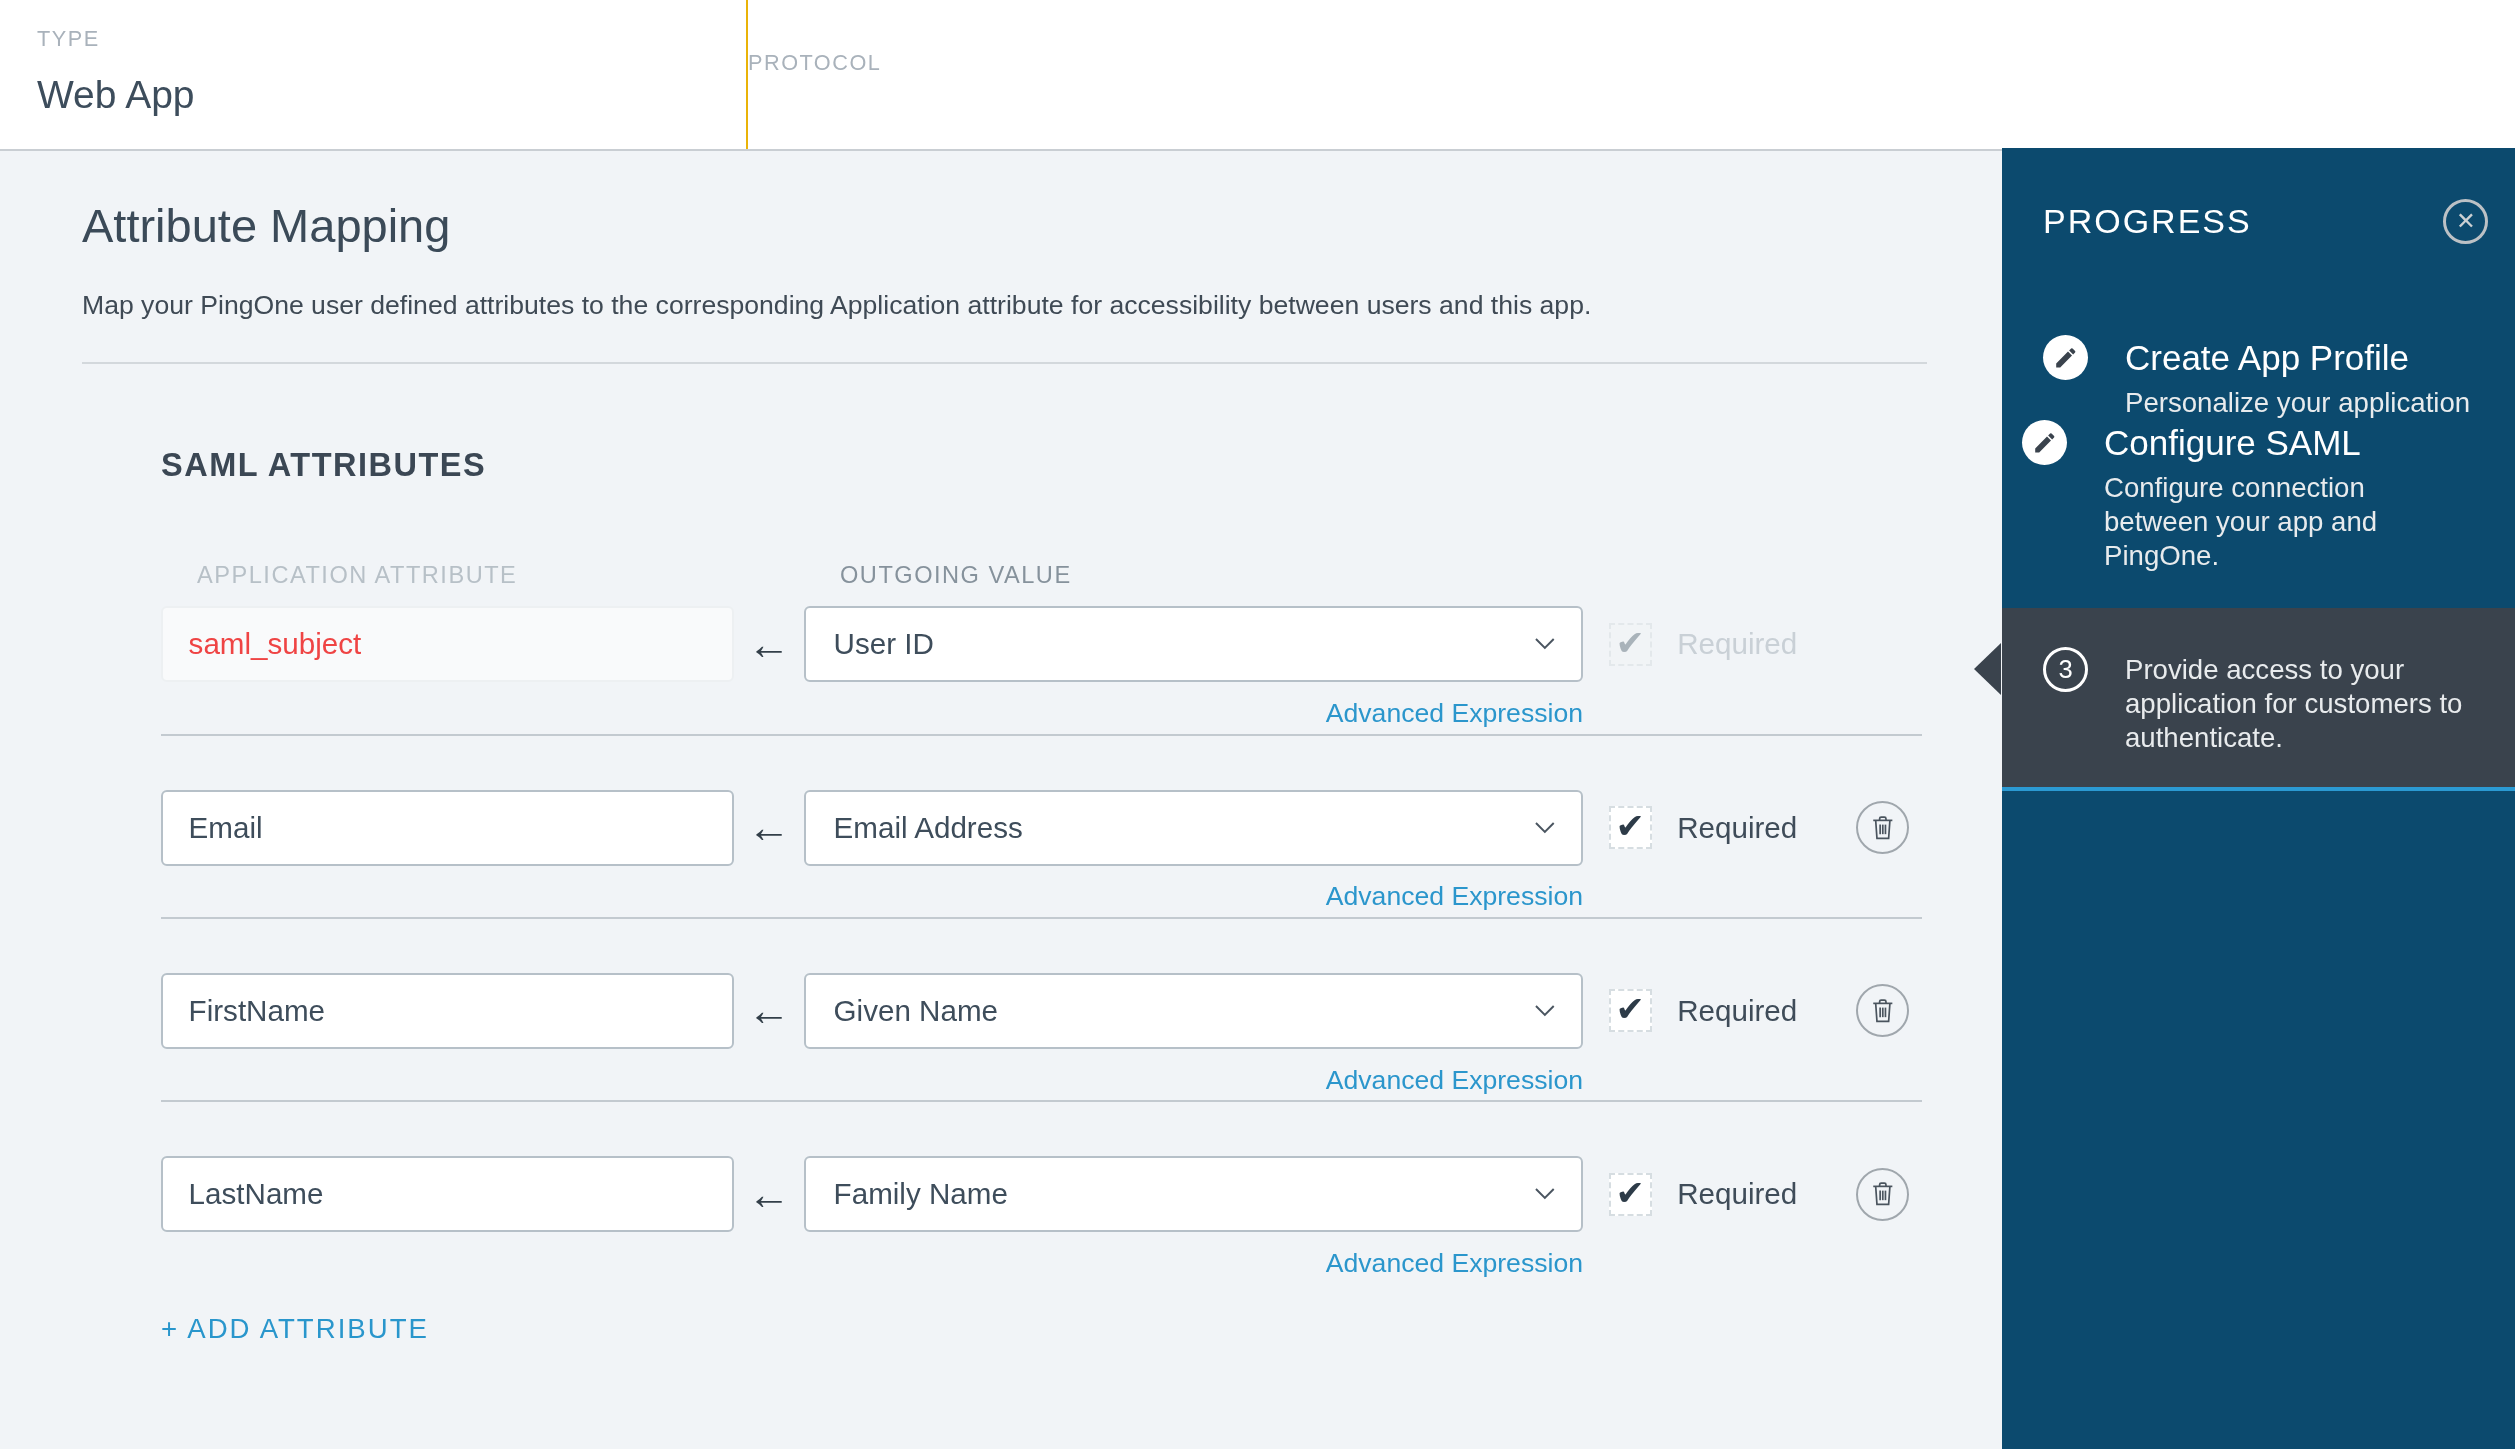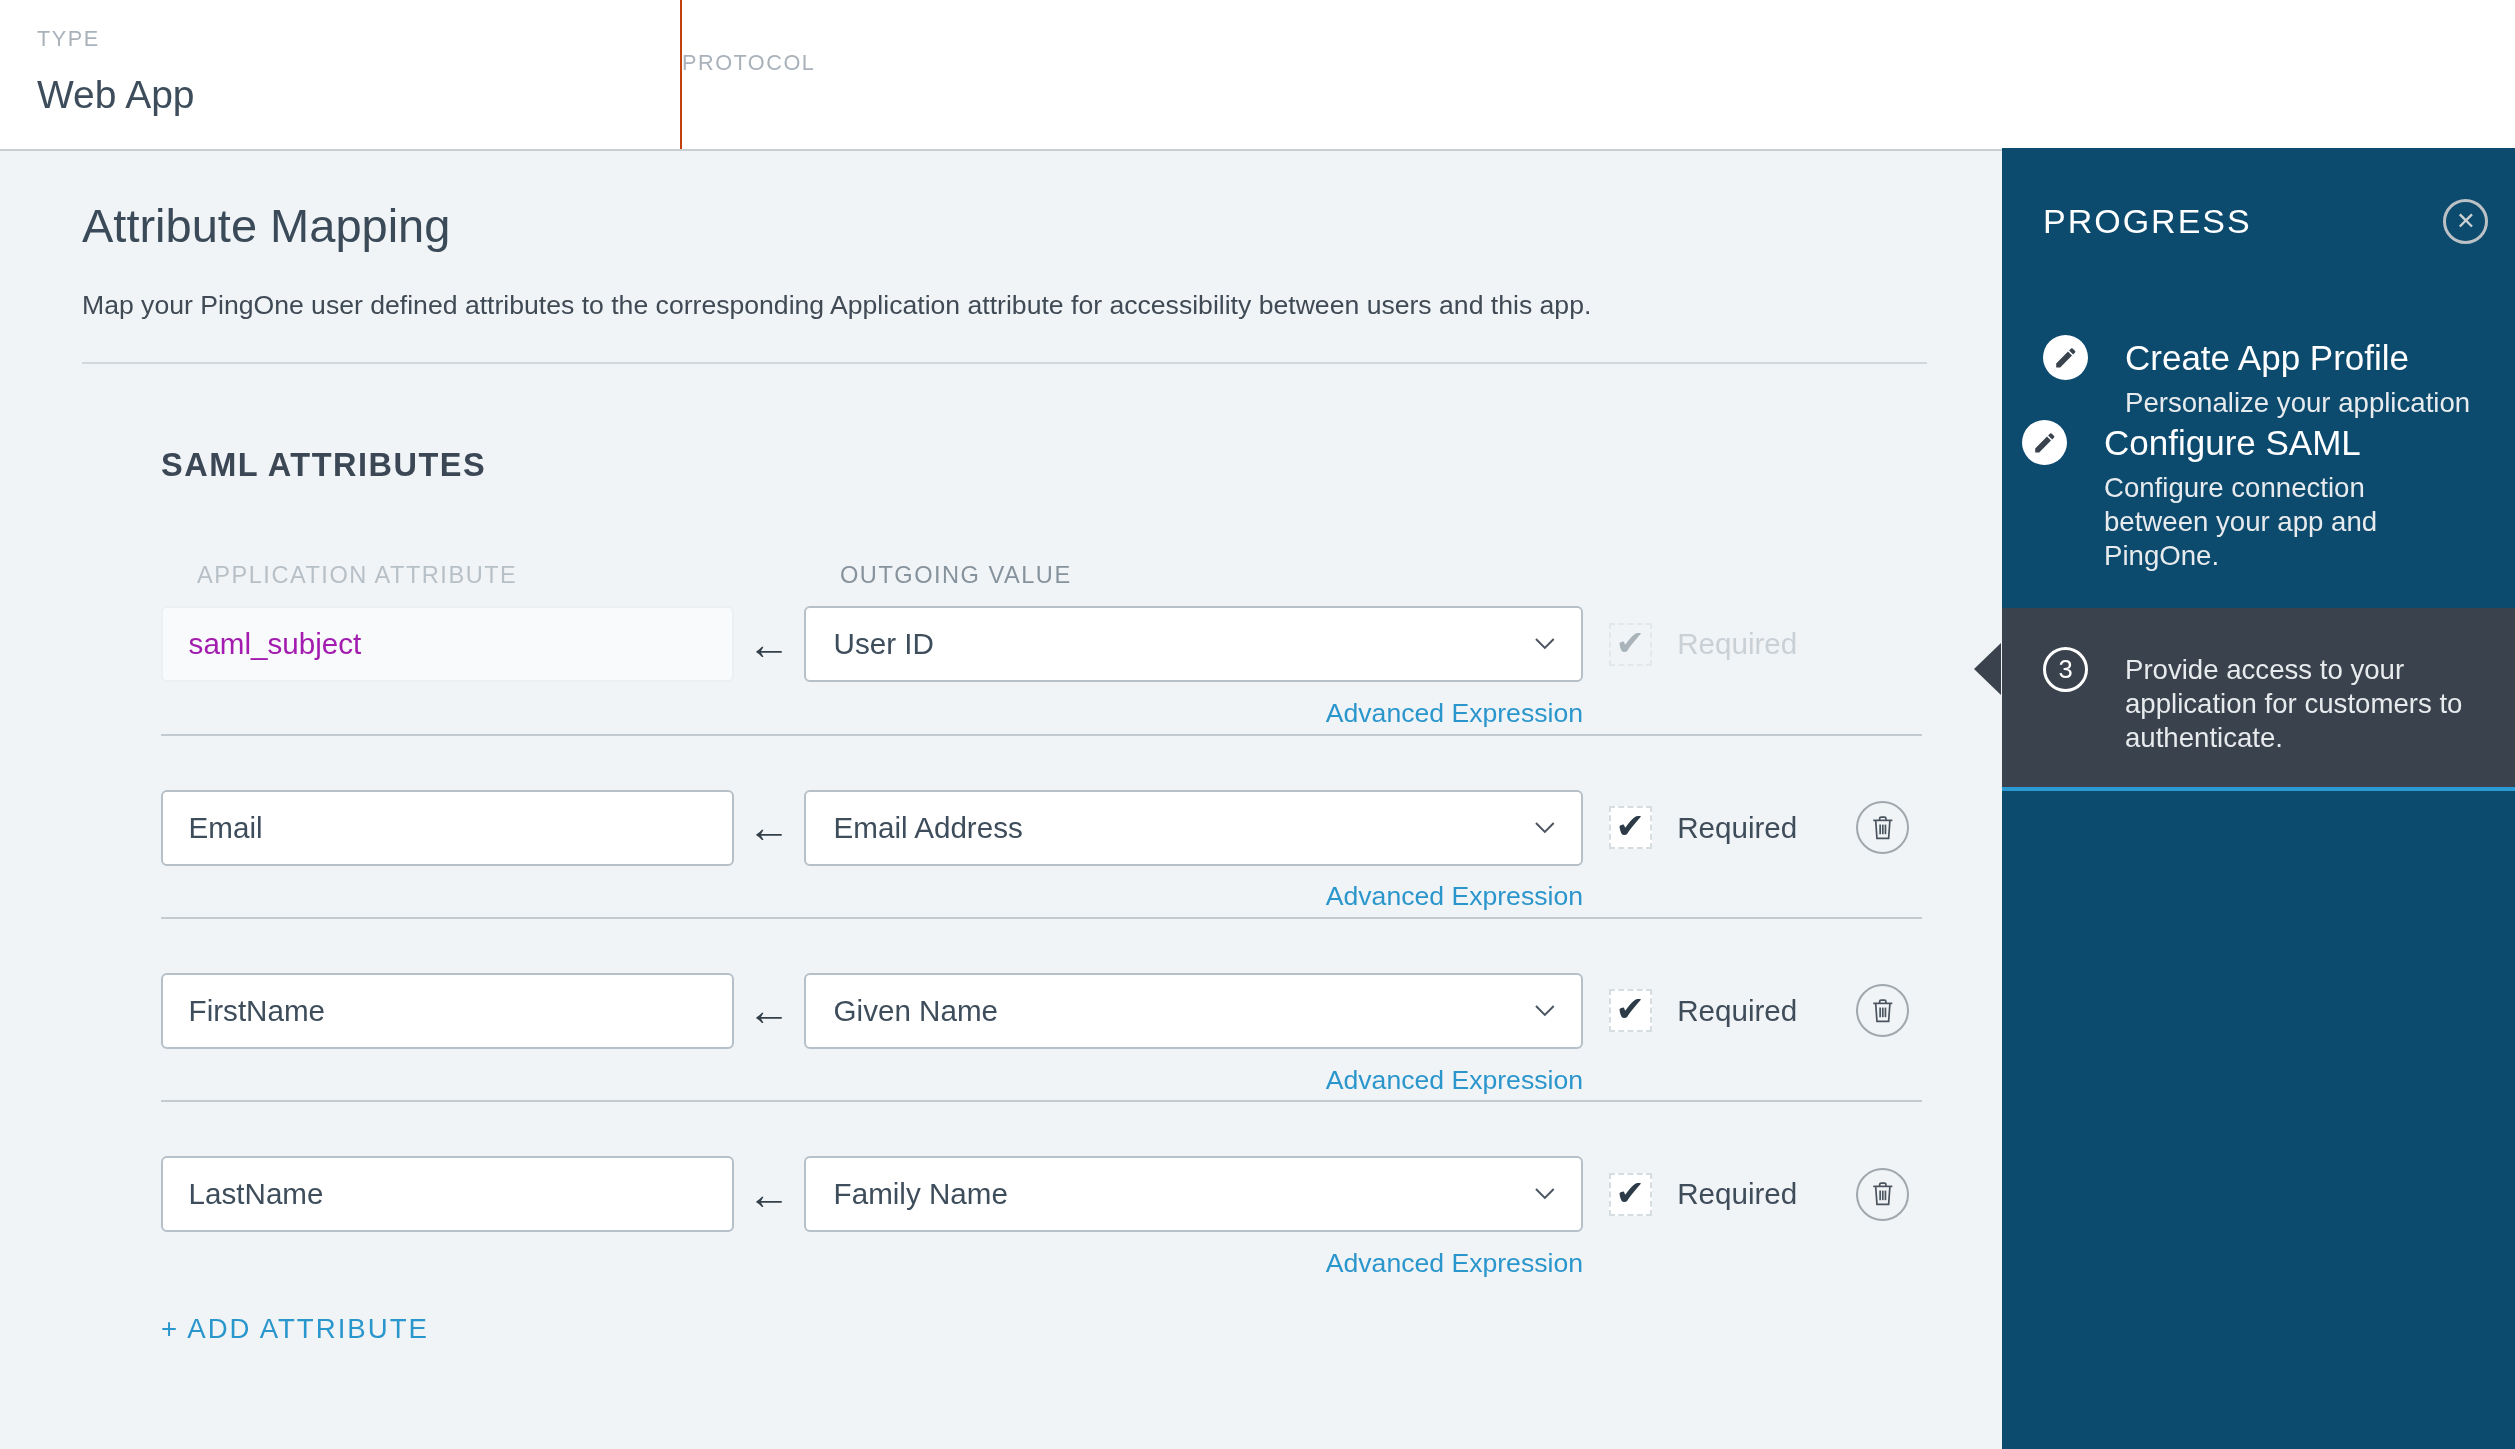--- a/index.html
+++ b/index.html
@@ -10,21 +10,21 @@
     color:#3d4d5c;
   }
   
   .topbar{
     position:absolute;top:0;left:0;width:2516px;height:151px;
     background:#ffffff;border-bottom:2px solid #c9ced3;
     display:flex;box-sizing:border-box;
   }
   .topbar-cell{box-sizing:border-box;padding-top:25.6px;}
   .topbar-cell.c0{width:855px;padding-left:54px;border-right:2px solid #dadee1;}
-  .topbar-cell.c1{width:682px;padding-left:37px;border-right:2px solid #c2410c;}
+  .topbar-cell.c1{width:748px;padding-left:37px;border-right:2px solid #eab308;}
   .topbar-cell.c2{flex:1;margin-top:24px;}
   .topbar-label{font-size:21.7px;letter-spacing:1.5px;color:#a9b2bb;}
   .topbar-value{font-size:39px;color:#3d4d5c;margin-top:21.7px;}
 
   
   .content{
     position:absolute;top:151px;left:0;width:2002px;bottom:0;
     padding:47px 0 0 82px;box-sizing:border-box;
   }
   .page-title{font-size:47px;font-weight:400;color:#3b4a58;margin:0;line-height:55px;}
@@ -43,21 +43,21 @@
   .attr-rows{margin-top:17.7px;}
   .field-line{display:flex;align-items:center;height:76px;}
 
   .app-input{
     width:573px;height:76px;box-sizing:border-box;
     border:2px solid #b6c0c8;border-radius:5.9px;background:#ffffff;
     padding:0 0 0 25.6px;font-size:29.6px;color:#3e4d5b;
     font-family:"Liberation Sans", sans-serif;outline:none;
   }
   .attr-row.disabled .app-input{
-    background:#f9fafb;border-color:#edf0f2;color:#a21caf;
+    background:#f9fafb;border-color:#edf0f2;color:#ef4444;
   }
   .arrow-cell{
     width:70px;display:flex;align-items:center;justify-content:center;
     font-size:43px;color:#333f49;user-select:none;
   }
   .dropdown{
     width:779px;height:76px;box-sizing:border-box;
     border:2px solid #b6c0c8;border-radius:5.9px;background:#ffffff;
     display:flex;align-items:center;justify-content:space-between;
     padding:0 25.6px 0 27.6px;font-size:29.6px;color:#3e4d5b;cursor:pointer;

